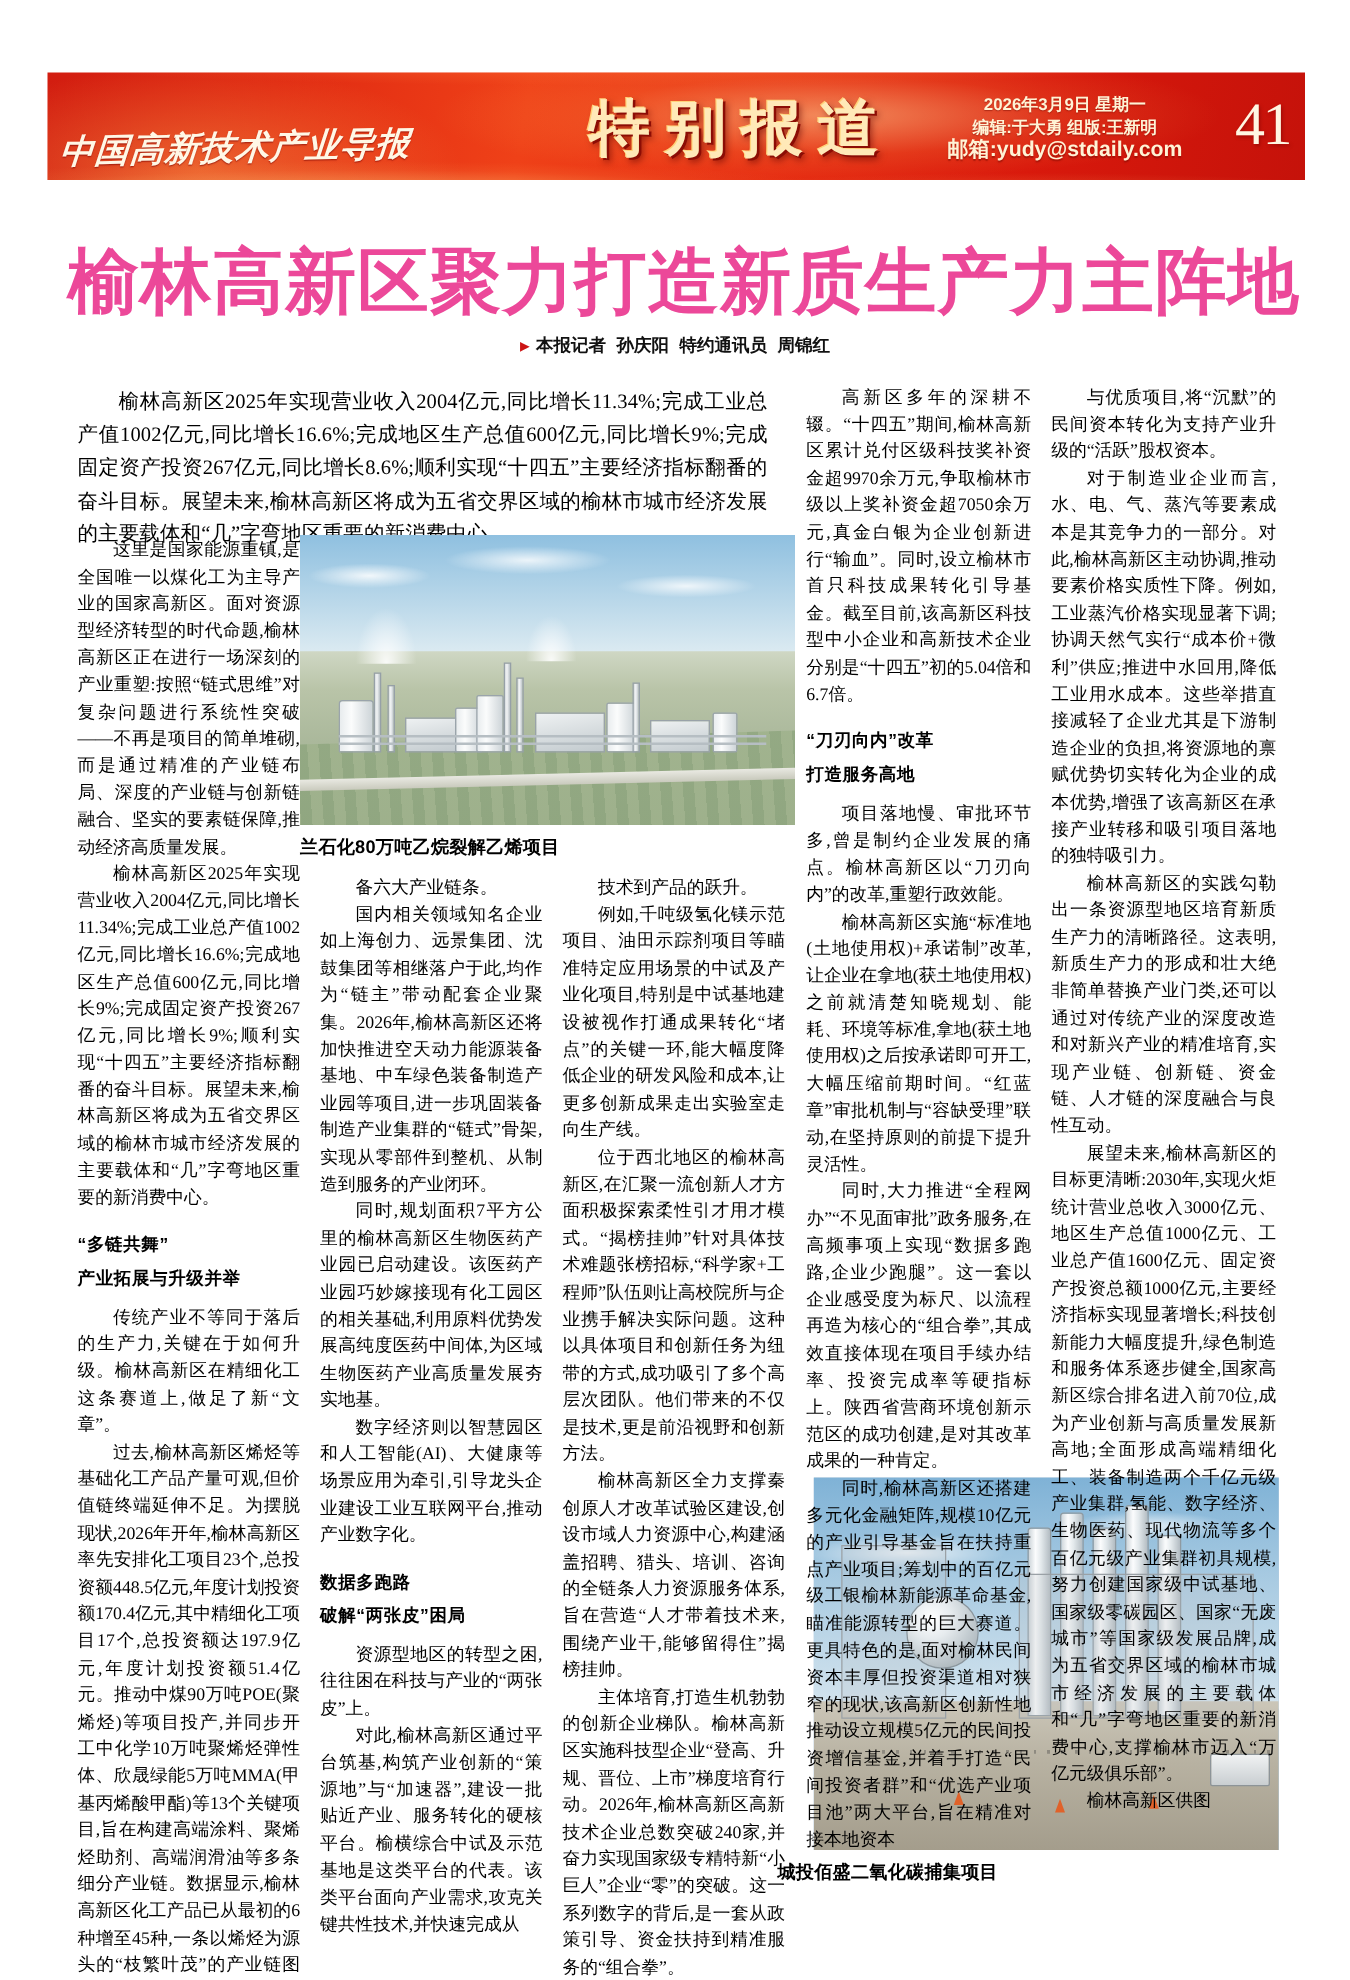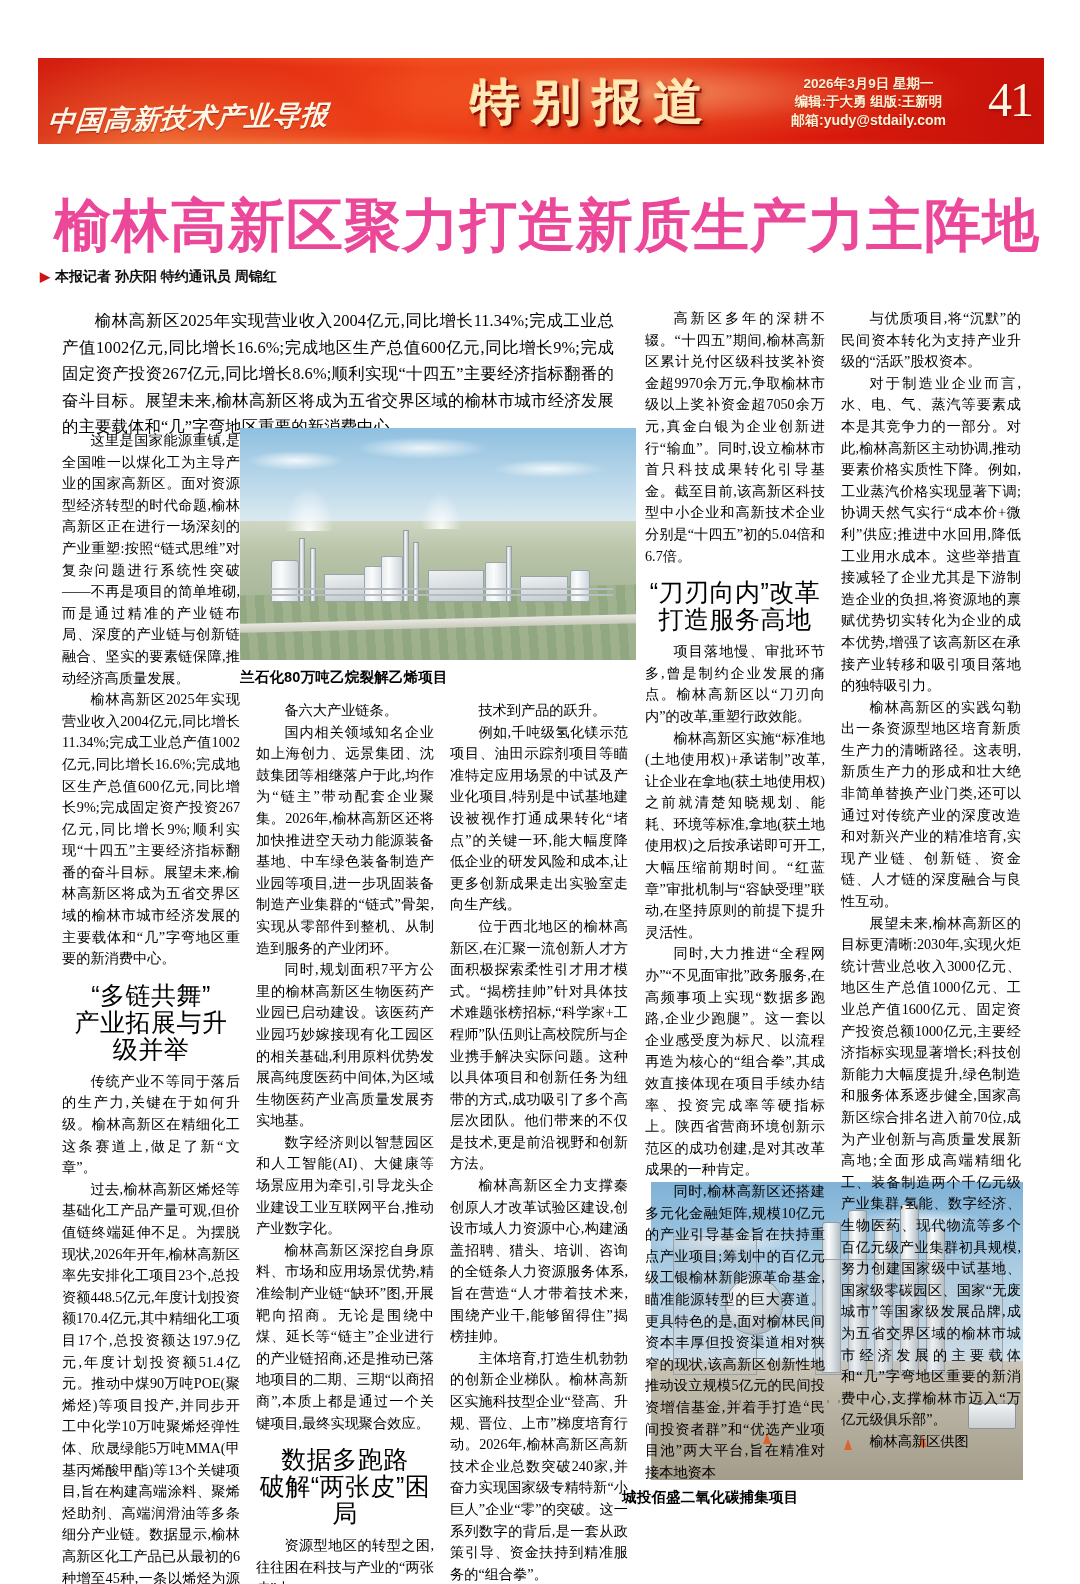--- a/index.html
+++ b/index.html
@@ -85,21 +85,21 @@
     top: 17px;
     text-align: center;
     color: #fff3d6;
     font-family: "Liberation Sans", sans-serif;
     font-size: 13.5px;
     font-weight: bold;
     line-height: 18px;
     text-shadow: 0 1px 1px rgba(120,10,0,0.5);
     white-space: nowrap;
   }
-  .mh-meta .small { font-size: 14px; }
+  .mh-meta .small { font-size: 17px; }
   .mh-pagenum {
     position: absolute;
     right: 12px;
     top: 6px;
     font-family: "Liberation Serif", "DejaVu Serif", serif;
     font-size: 48px;
     font-weight: normal;
     color: #fff6e2;
     letter-spacing: -2px;
     line-height: 72px;
@@ -119,21 +119,22 @@
     font-weight: bold;
     letter-spacing: 1px;
     color: #ec4899;
     white-space: nowrap;
   }
   .byline {
     position: absolute;
     left: 40px;
     top: 268px;
     width: 1000px;
-    font-family: Liberation Sans, sans-serif;
+    text-align: center;
+    font-family: Liberation Mono, monospace;
     font-size: 14px;
     font-weight: bold;
     color: #111;
   }
   .byline .tri {
     color: #cc1414;
     font-size: 13px;
     margin-right: 5px;
   }
 
@@ -169,24 +170,24 @@
     text-align: justify;
     text-justify: inter-ideograph;
   }
   #col1 { left: 62px; }
   #col2 { left: 256px; top: 700px; width: 178px; }
   #col3 { left: 450px; top: 700px; width: 178px; }
   #col4 { left: 645px; top: 308px; width: 180px; }
   #col5 { left: 841px; top: 308px; width: 180px; }
 
   .subhead {
-    text-align: center;
+    text-align: left;
     font-family: "Liberation Sans", sans-serif;
-    font-size: 25px;
-    font-weight: normal;
+    font-size: 14px;
+    font-weight: bold;
     line-height: 27px;
     margin: 12px 0 8px 0;
     text-indent: 0;
     letter-spacing: 0.5px;
   }
   .subhead .l2 { display: block; }
 
   .sig {
     text-align: right;
     font-family: "Liberation Serif", "DejaVu Serif", serif;
@@ -415,21 +416,20 @@
   <p>传统产业不等同于落后的生产力,关键在于如何升级。榆林高新区在精细化工这条赛道上,做足了新“文章”。</p>
   <p>过去,榆林高新区烯烃等基础化工产品产量可观,但价值链终端延伸不足。为摆脱现状,2026年开年,榆林高新区率先安排化工项目23个,总投资额448.5亿元,年度计划投资额170.4亿元,其中精细化工项目17个,总投资额达197.9亿元,年度计划投资额51.4亿元。推动中煤90万吨POE(聚烯烃)等项目投产,并同步开工中化学10万吨聚烯烃弹性体、欣晟绿能5万吨MMA(甲基丙烯酸甲酯)等13个关键项目,旨在构建高端涂料、聚烯烃助剂、高端润滑油等多条细分产业链。数据显示,榆林高新区化工产品已从最初的6种增至45种,一条以烯烃为源头的“枝繁叶茂”的产业链图谱正在形成。</p>
 
 </div>
 
 <div class="col" id="col2">
   <p>备六大产业链条。</p>
   <p>国内相关领域知名企业如上海创力、远景集团、沈鼓集团等相继落户于此,均作为“链主”带动配套企业聚集。2026年,榆林高新区还将加快推进空天动力能源装备基地、中车绿色装备制造产业园等项目,进一步巩固装备制造产业集群的“链式”骨架,实现从零部件到整机、从制造到服务的产业闭环。</p>
   <p>同时,规划面积7平方公里的榆林高新区生物医药产业园已启动建设。该医药产业园巧妙嫁接现有化工园区的相关基础,利用原料优势发展高纯度医药中间体,为区域生物医药产业高质量发展夯实地基。</p>
   <p>数字经济则以智慧园区和人工智能(AI)、大健康等场景应用为牵引,引导龙头企业建设工业互联网平台,推动产业数字化。</p>
-  <p>榆林高新区深挖自身原料、市场和应用场景优势,精准绘制产业链“缺环”图,开展靶向招商。无论是围绕中煤、延长等“链主”企业进行的产业链招商,还是推动已落地项目的二期、三期“以商招商”,本质上都是通过一个关键项目,最终实现聚合效应。</p>
   <div class="subhead">
     <span class="l2">数据多跑路</span>
     <span class="l2">破解“两张皮”困局</span>
   </div>
   <p>资源型地区的转型之困,往往困在科技与产业的“两张皮”上。</p>
   <p>对此,榆林高新区通过平台筑基,构筑产业创新的“策源地”与“加速器”,建设一批贴近产业、服务转化的硬核平台。榆横综合中试及示范基地是这类平台的代表。该类平台面向产业需求,攻克关键共性技术,并快速完成从</p>
 </div>
 
 <div class="col" id="col3">
   <p>技术到产品的跃升。</p>

